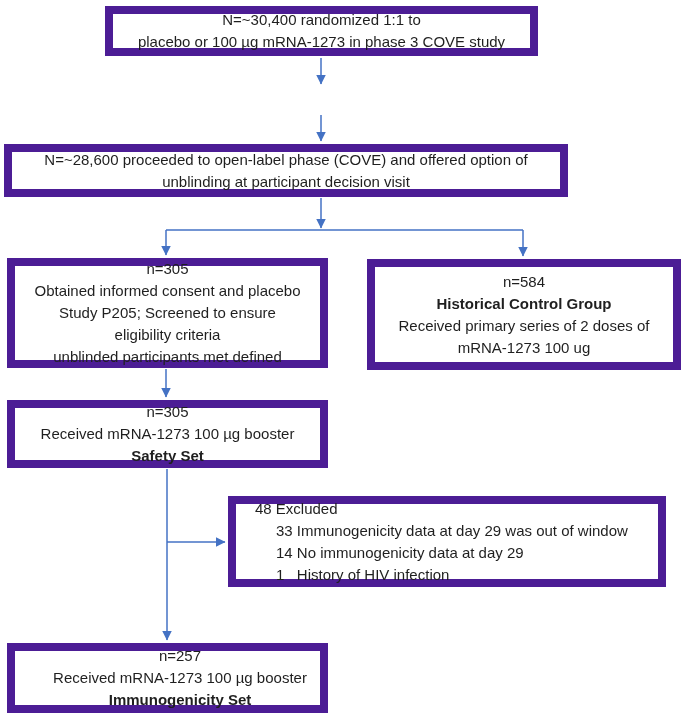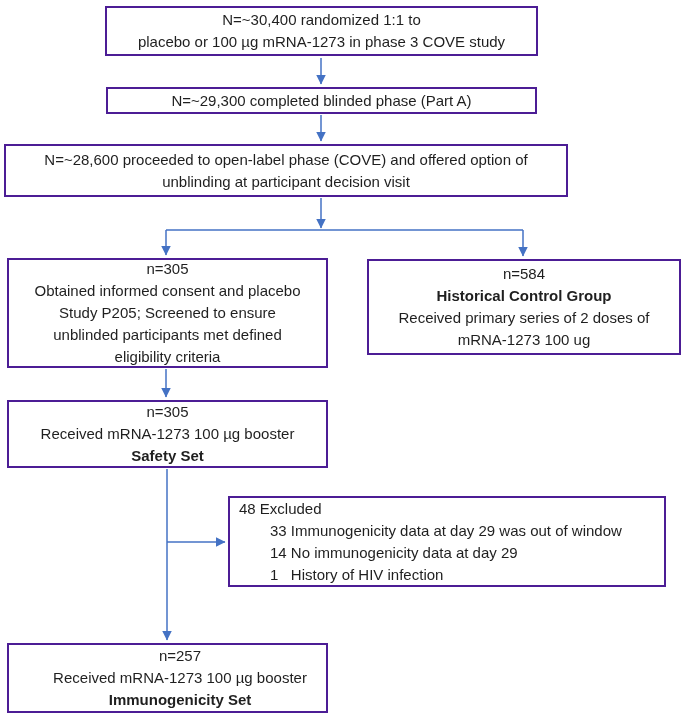--- a/index.html
+++ b/index.html
@@ -12,40 +12,40 @@
     width: 686px;
     height: 720px;
     background: #ffffff;
     font-family: "Liberation Sans", sans-serif;
     color: #1f1f1f;
     overflow: hidden;
   }
   .flowbox {
     position: absolute;
     box-sizing: border-box;
-    border: 2px solid #4c1d95;
+    border: 8px solid #4c1d95;
     background: #ffffff;
     display: flex;
     flex-direction: column;
     justify-content: center;
     text-align: center;
     font-size: 15px;
     line-height: 22px;
   }
   .flowbox .line { white-space: nowrap; }
   .flowbox .bold { font-weight: 700; }
   #box-randomized        { left: 105px; top: 6px;   width: 433px; height: 50px; }
   #box-completed-blinded { left: 106px; top: 87px;  width: 431px; height: 27px; }
   #box-open-label        { left: 4px;   top: 144px; width: 564px; height: 53px; }
   #box-consent           { left: 7px;   top: 258px; width: 321px; height: 110px; }
-  #box-historical        { left: 367px; top: 259px; width: 314px; height: 96px; }
+  #box-historical        { left: 367px; top: 259px; width: 314px; height: 111px; }
   #box-safety            { left: 7px;   top: 400px; width: 321px; height: 68px; }
   #box-excluded          { left: 228px; top: 496px; width: 438px; height: 91px;
                            text-align: left; justify-content: center; }
-  #box-excluded .line    { white-space: pre; padding-left: 9px; }
+  #box-excluded .line    { white-space: pre; padding-left: 19px; }
   #box-excluded .indent  { padding-left: 40px; }
   #box-immunogenicity    { left: 7px;   top: 643px; width: 321px; height: 70px; padding-left: 25px; }
   #connectors {
     position: absolute;
     left: 0; top: 0;
     width: 686px; height: 720px;
     pointer-events: none;
   }
 </style>
 </head>
@@ -70,35 +70,32 @@
       <line x1="167" y1="469" x2="167" y2="640" marker-end="url(#arrowhead)"></line>
       <line x1="167" y1="542" x2="225" y2="542" marker-end="url(#arrowhead)"></line>
     </g>
   </svg>
 
   <div class="flowbox" id="box-randomized">
     <div class="line">N=~30,400 randomized 1:1 to</div>
     <div class="line">placebo or 100 µg mRNA-1273 in phase 3 COVE study</div>
   </div>
 
-  <div class="flowbox" id="box-completed-blinded">
-    <div class="line">N=~29,300 completed blinded phase (Part A)</div>
-  </div>
 
   <div class="flowbox" id="box-open-label">
     <div class="line">N=~28,600 proceeded to open-label phase (COVE) and offered option of</div>
     <div class="line">unblinding at participant decision visit</div>
   </div>
 
   <div class="flowbox" id="box-consent">
     <div class="line">n=305</div>
     <div class="line">Obtained informed consent and placebo</div>
     <div class="line">Study P205; Screened to ensure</div>
+    <div class="line">eligibility criteria</div>
     <div class="line">unblinded participants met defined</div>
-    <div class="line">eligibility criteria</div>
   </div>
 
   <div class="flowbox" id="box-historical">
     <div class="line">n=584</div>
     <div class="line bold">Historical Control Group</div>
     <div class="line">Received primary series of 2 doses of</div>
     <div class="line">mRNA-1273 100 ug</div>
   </div>
 
   <div class="flowbox" id="box-safety">

